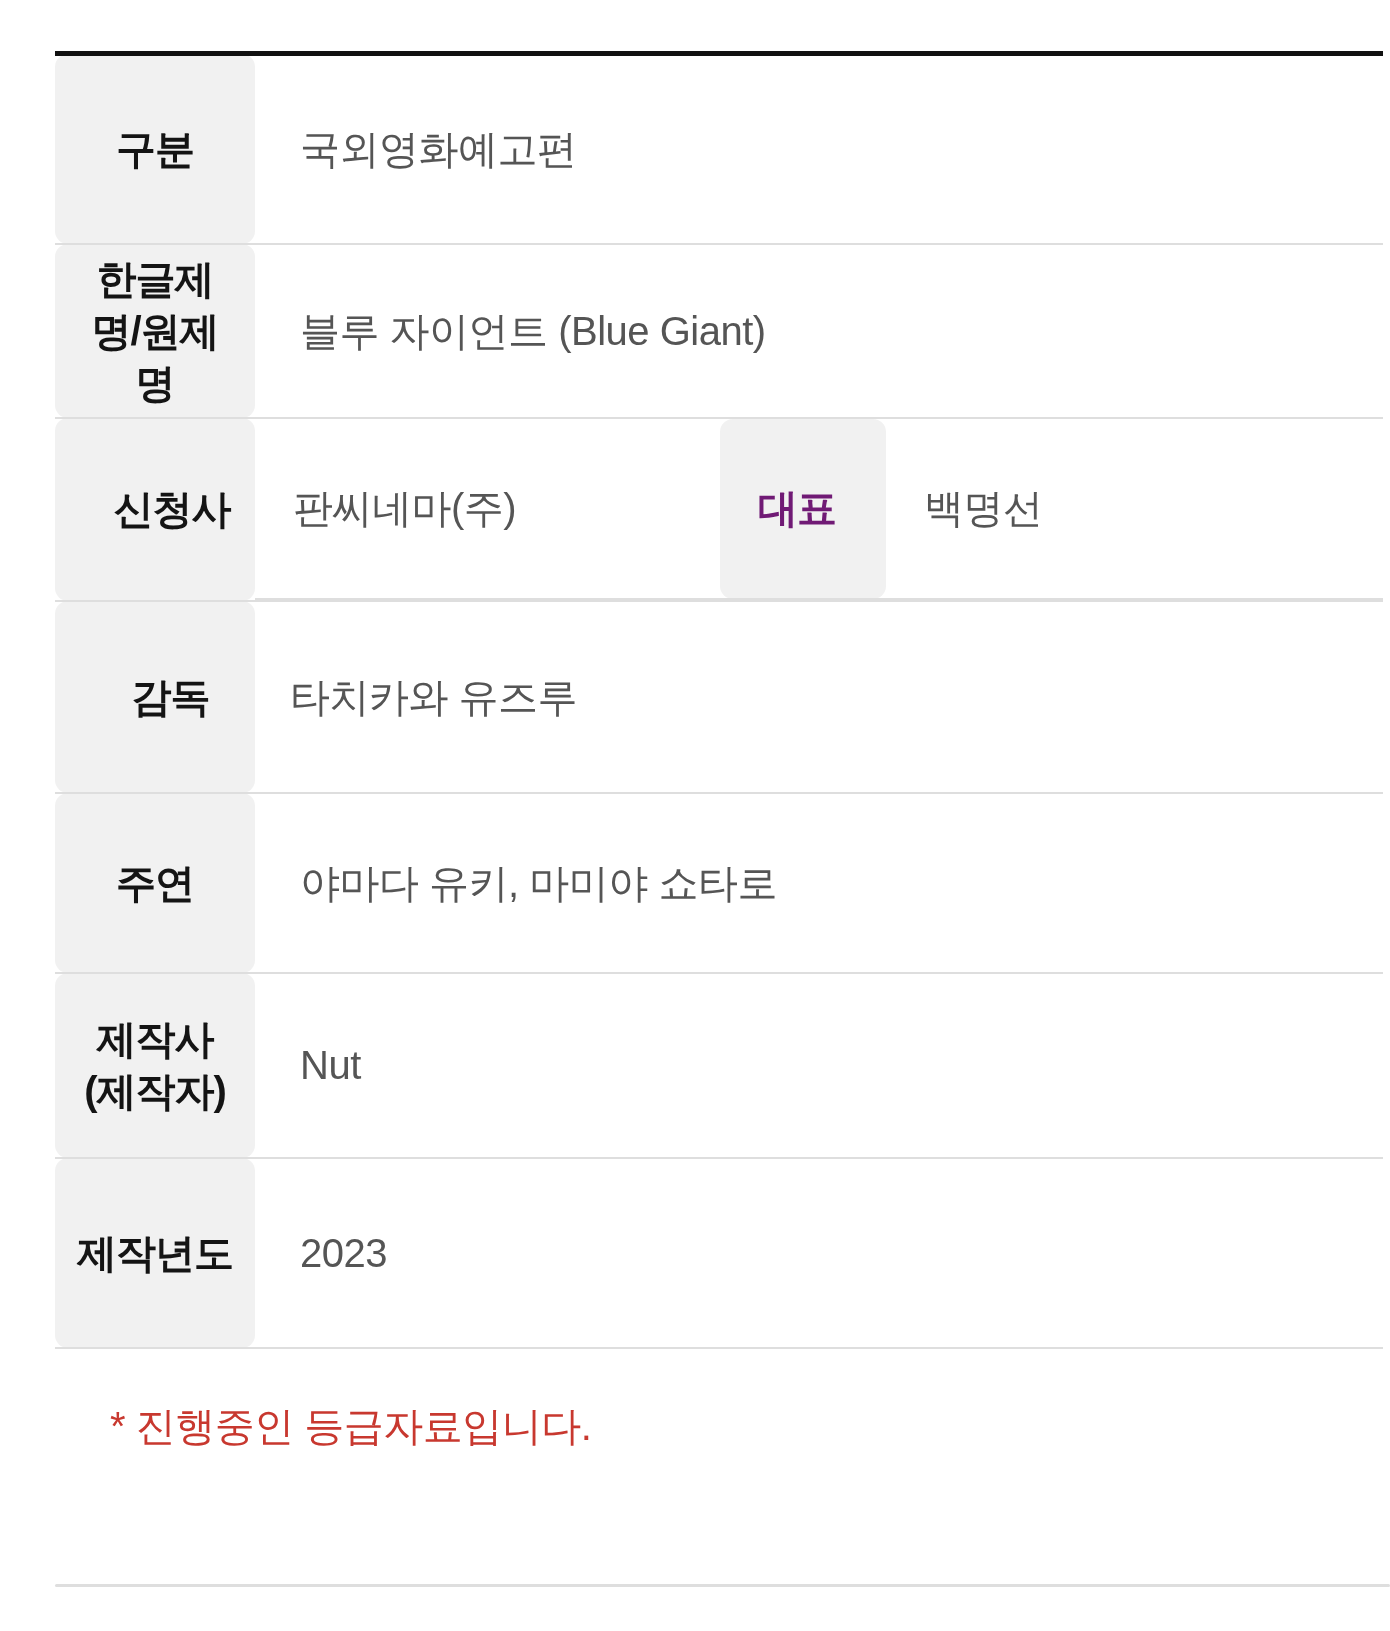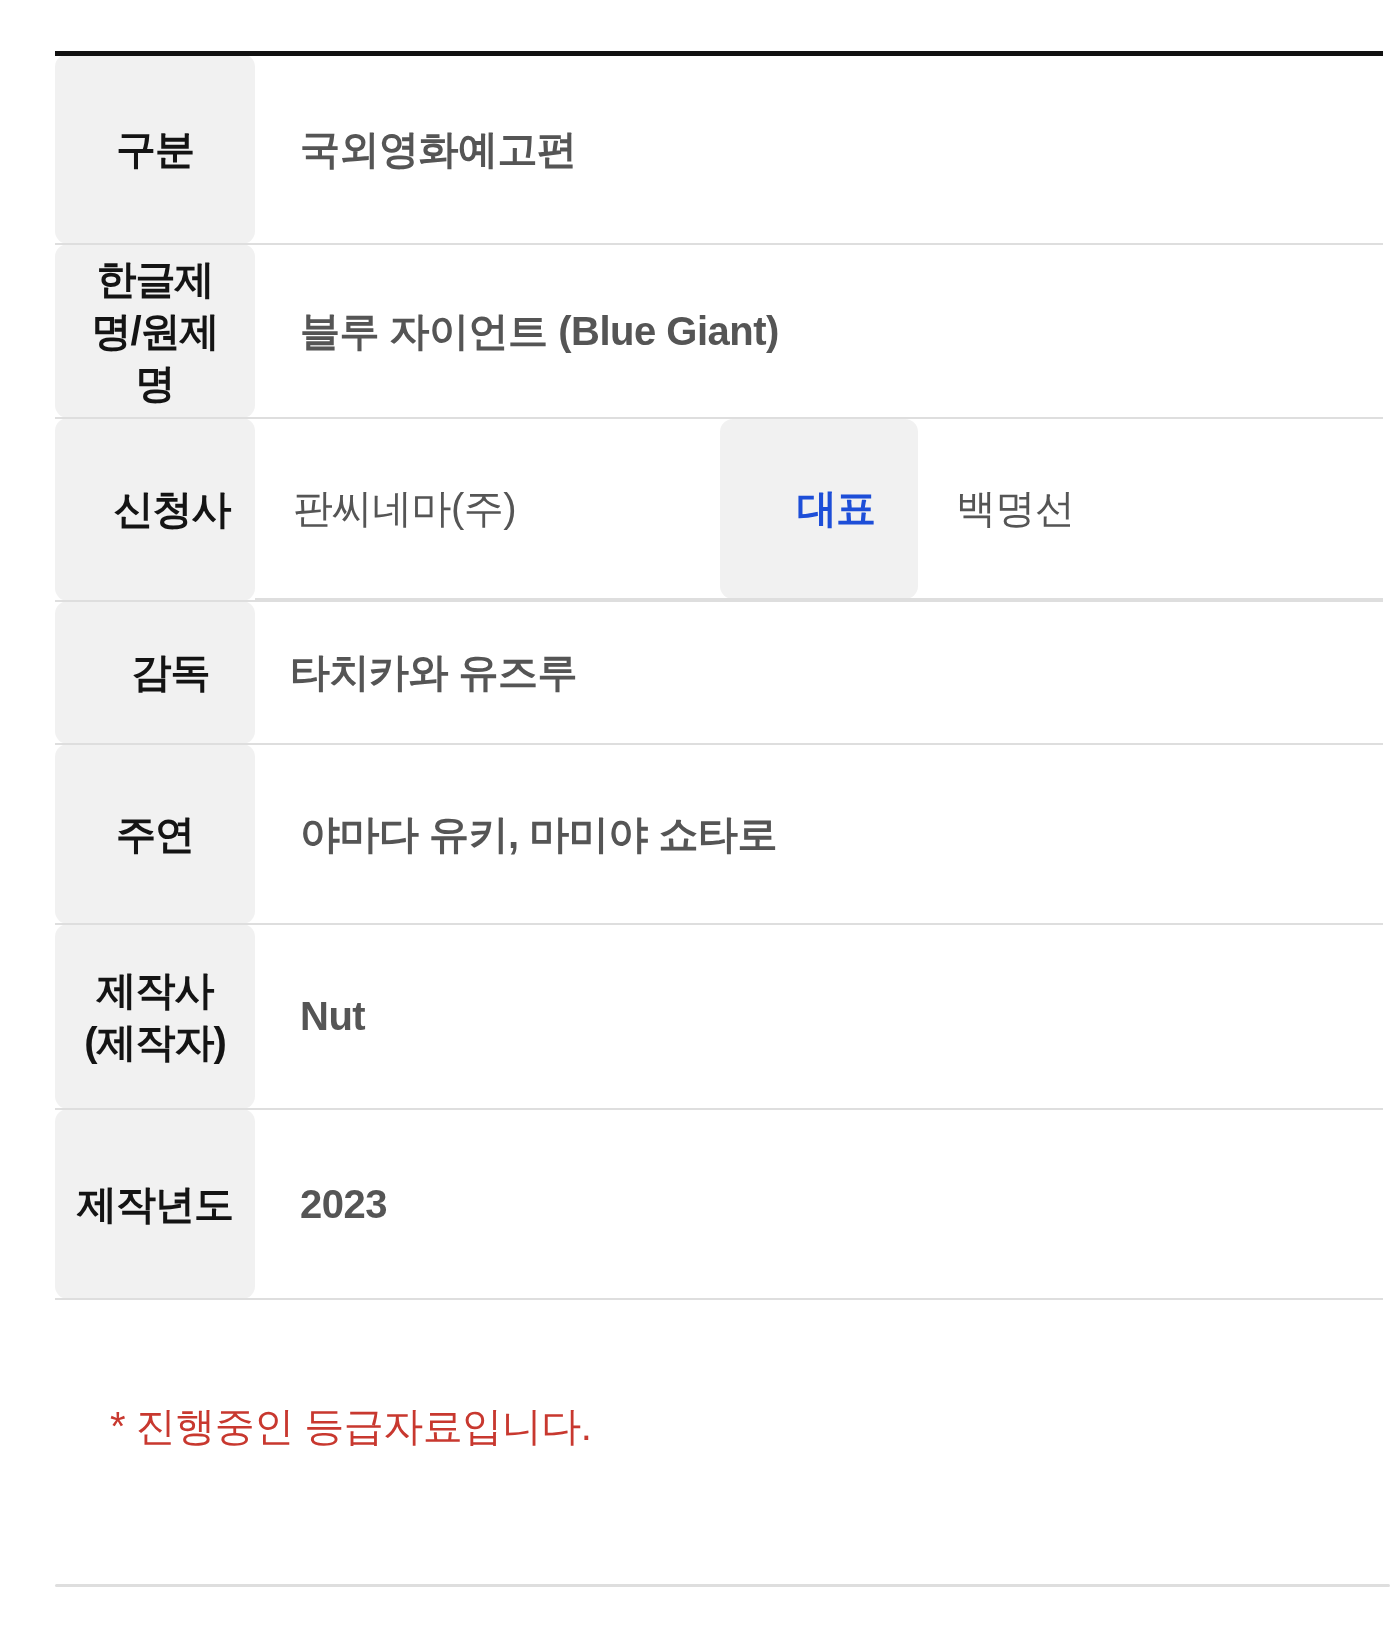--- a/index.html
+++ b/index.html
@@ -30,49 +30,48 @@
     text-align: center;
     vertical-align: middle;
     font-size: 40px;
     line-height: 1.30;
     letter-spacing: -1px;
     padding: 8px 4px;
   }
   .val {
     background: #ffffff;
     color: #555555;
-    font-weight: bold;
+    font-weight: normal;
     text-align: left;
     vertical-align: middle;
     font-size: 40px;
     line-height: 1.30;
     letter-spacing: -0.5px;
     padding: 8px 10px 8px 45px;
   }
   .col-hdr  { width: 200px; }
   .col-val  { width: 1128px; }
 
   .r-type   td { height: 190px; }
   .r-title  td { height: 156px; }
   .r-appl   td { height: 180px; padding-left: 38px; }
-  .r-dir    td { height: 143px; padding-left: 35px; }
+  .r-dir    td { height: 192px; padding-left: 35px; }
   .r-cast   td { height: 180px; }
   .r-prod   td { height: 185px; }
   .r-year   td { height: 190px; }
 
   
   .sub-hdr {
     background: #f1f1f1;
-    color: #1d4ed8;
+    color: #701a75;
     font-weight: bold;
-    text-align: center;
     vertical-align: middle;
     font-size: 40px;
     letter-spacing: -1px;
-    width: 198px;
+    width: 166px;
     padding: 8px 4px;
   }
   .sub-val {
     background: #ffffff;
     color: #555555;
     font-size: 40px;
     text-align: left;
     vertical-align: middle;
     letter-spacing: -0.5px;
     padding: 8px 10px 8px 45px;

